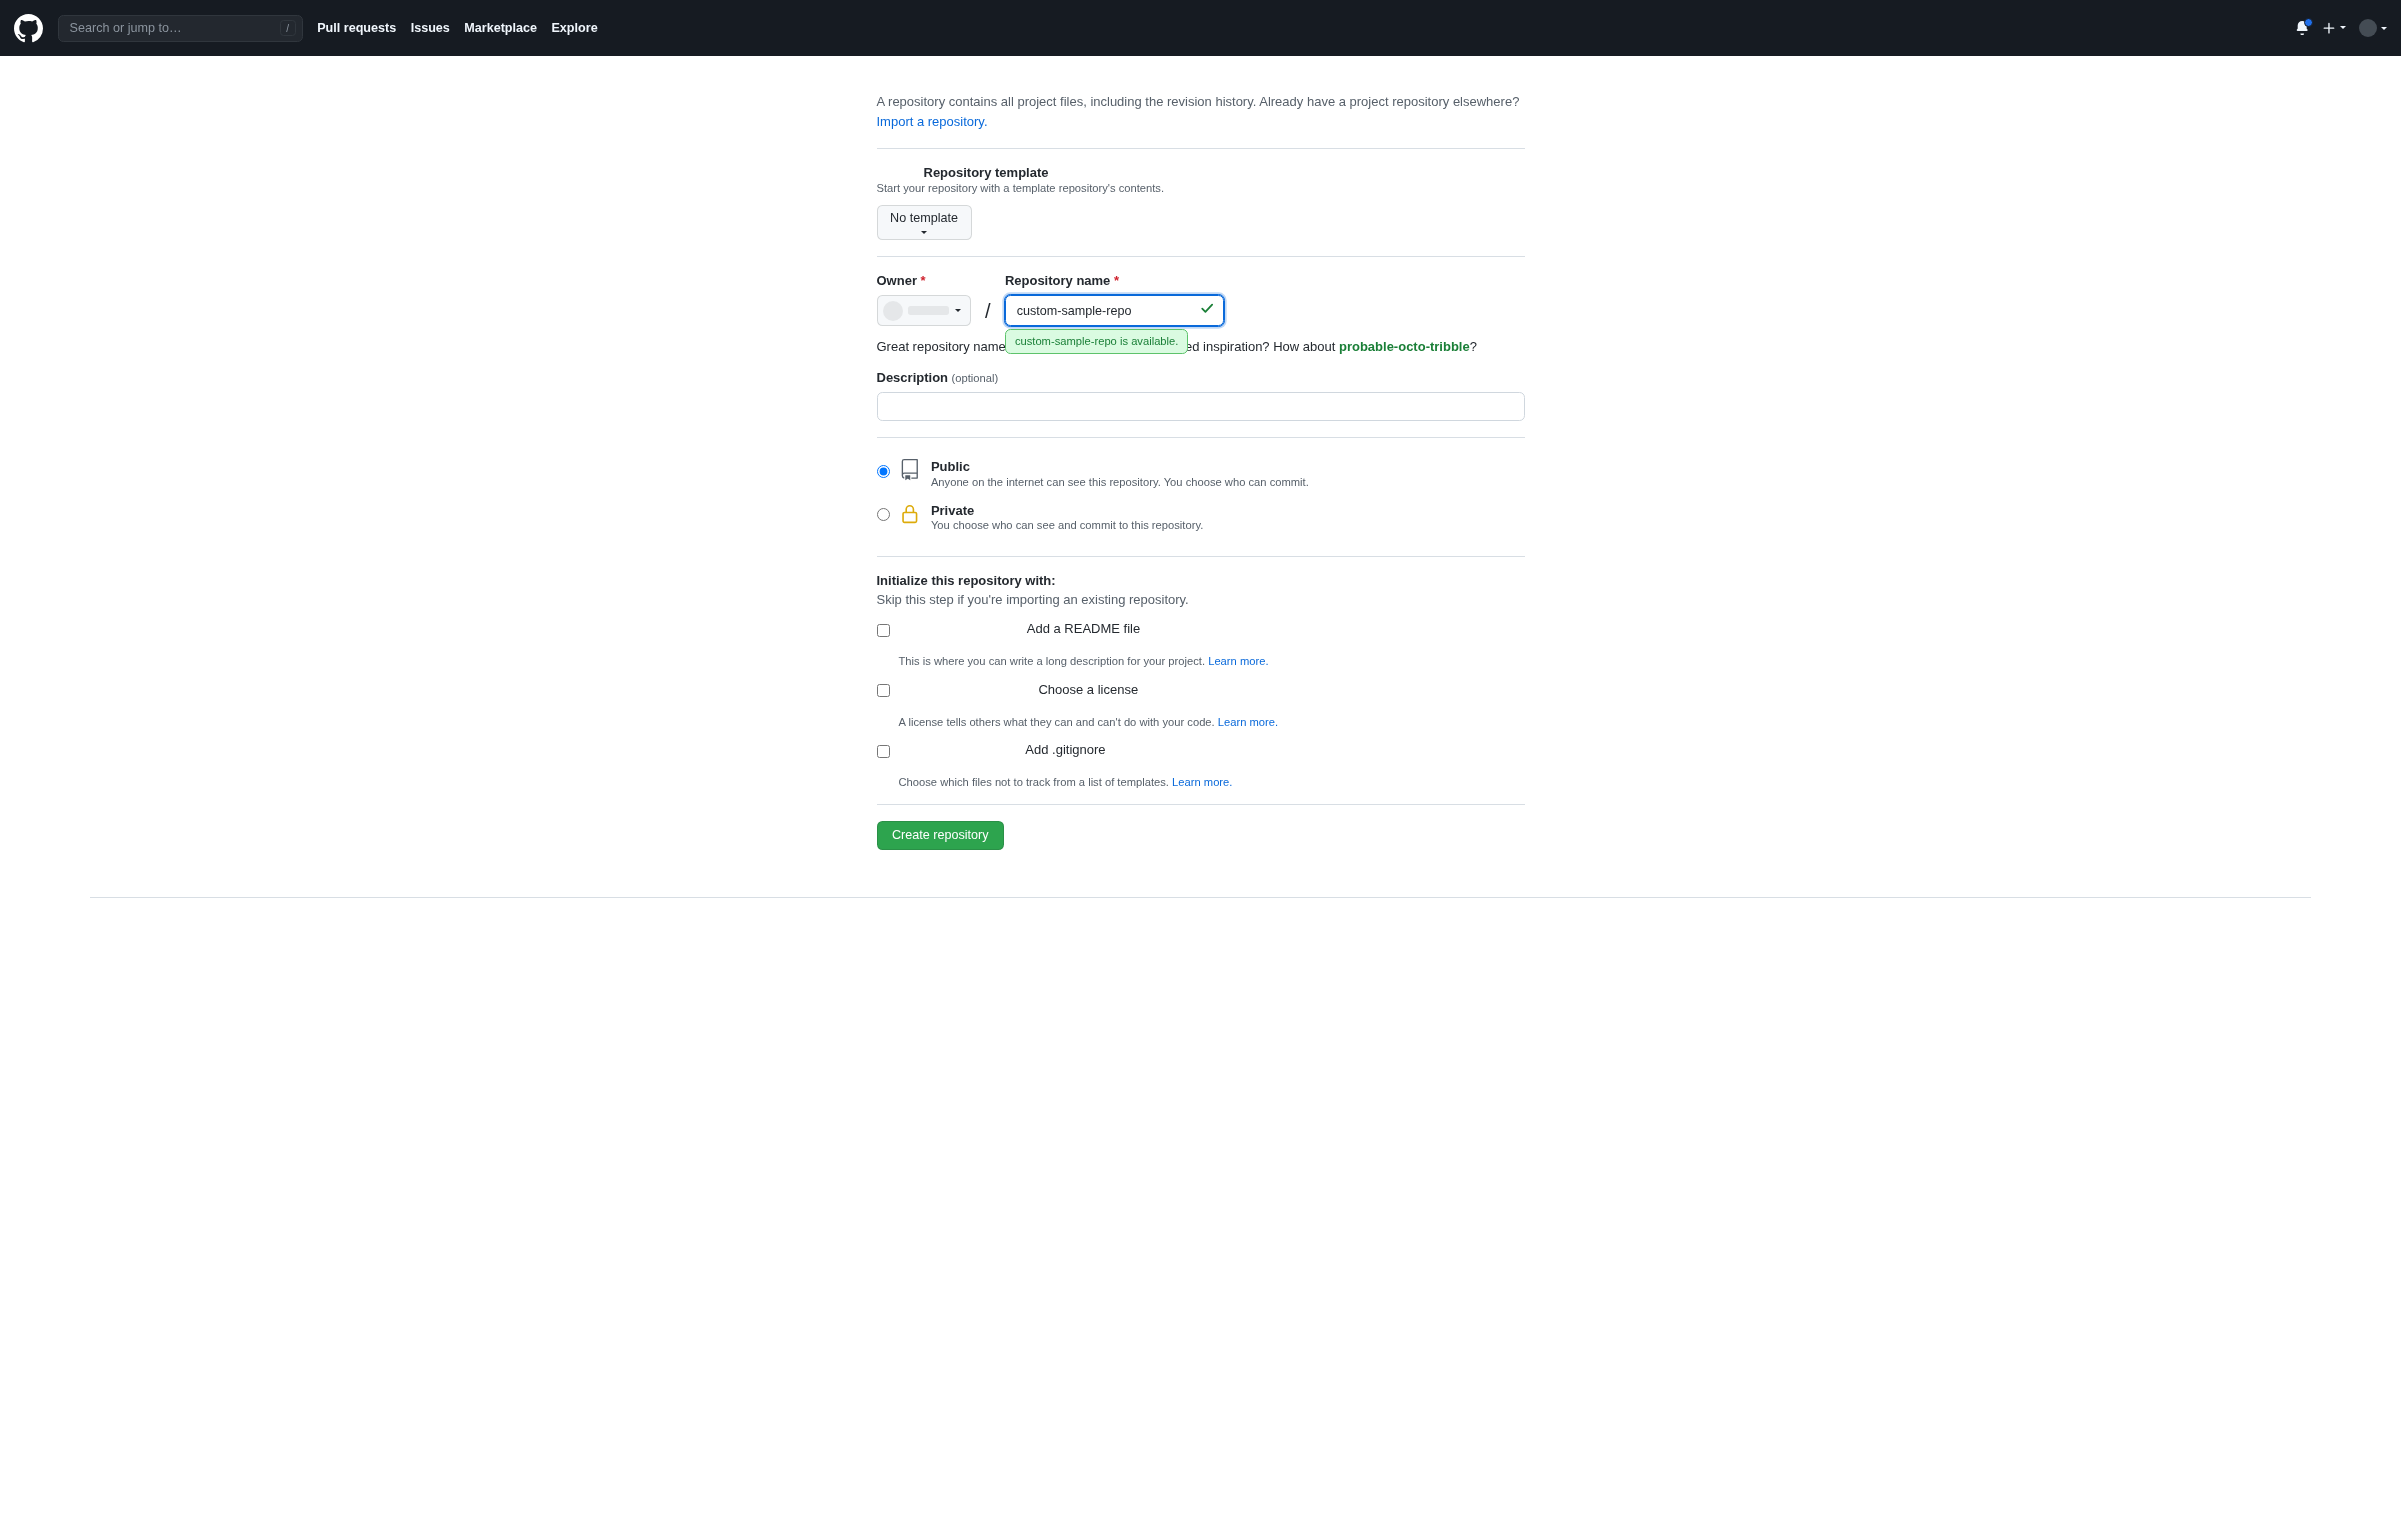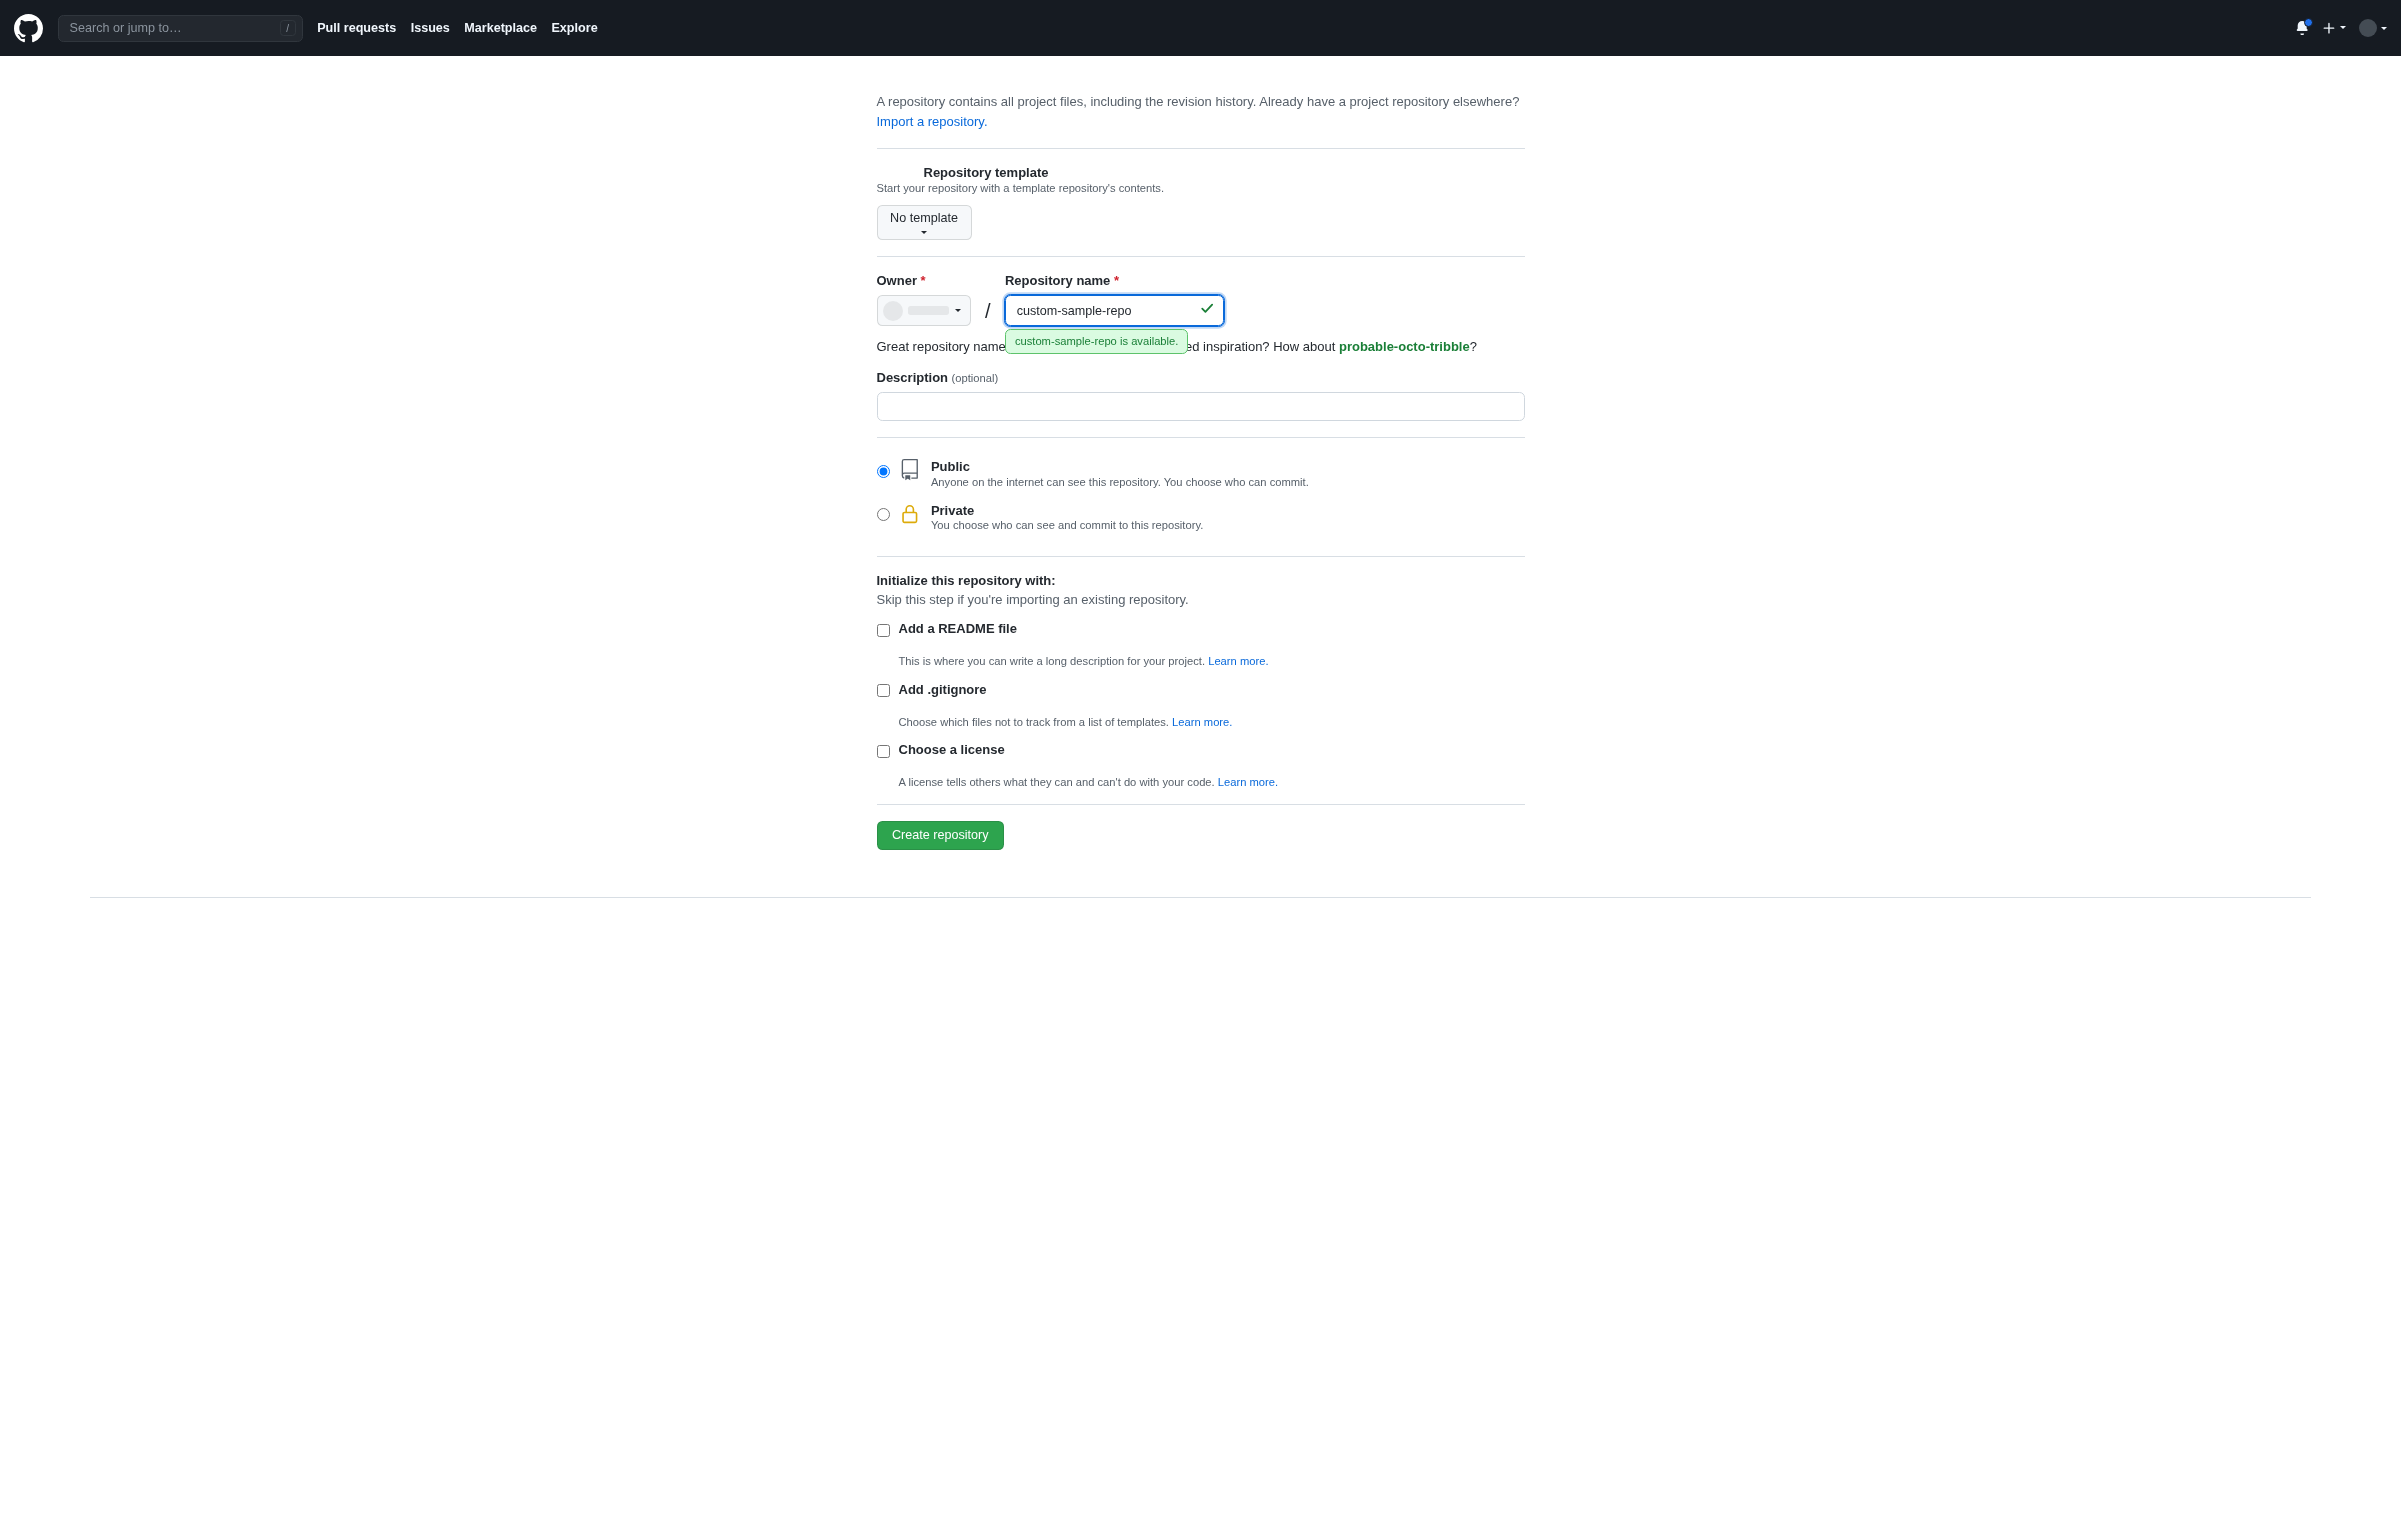--- a/index.html
+++ b/index.html
@@ -257,21 +257,21 @@
   .vis-text .s { color: #57606a; font-size: 11.2px; margin-top: 1.8px; }
   .init-title { font-weight: 600; font-size: 13px; }
   .init-sub { color: #57606a; font-size: 13px; margin-top: 3.6px; }
   .chk-row {
     display: flex;
     align-items: flex-start;
     gap: 9px;
     margin-top: 14.4px;
   }
   .chk-row input[type=checkbox] { margin-top: 2.7px; }
-  .chk-text .t { font-weight: 700; font-size: 13px; }
+  .chk-text .t { font-weight: 400; font-size: 13px; text-align: center; }
   .chk-text .s { color: #57606a; font-size: 11.2px; margin-top: 19px; }
   .chk-text .s a { color: #0969da; text-decoration: none; }
   .create-btn {
     margin-top: 0;
     background: #2da44e;
     color: #fff;
     border: 0.9px solid rgba(27,31,36,0.15);
     border-radius: 5.4px;
     padding: 6.3px 14.4px;
     font-size: 12.6px;
@@ -419,36 +419,36 @@
       <div class="t">Add a README file</div>
       <div class="s">
         <span>This is where you can write a long description for your project. </span><a href="#">Learn more.</a>
       </div>
     </div>
   </div>
 
   <div class="chk-row">
     <input type="checkbox" style="">
     <div class="chk-text">
+      <div class="t">Choose a license</div>
+      <div class="s">
+        <span>A license tells others what they can and can't do with your code. </span><a href="#">Learn more.</a>
+      </div>
+    </div>
+  </div>
+
+  <div class="chk-row">
+    <input type="checkbox" style="">
+    <div class="chk-text">
       <div class="t">Add .gitignore</div>
       <div class="s">
         <span>Choose which files not to track from a list of templates. </span><a href="#">Learn more.</a>
       </div>
     </div>
   </div>
 
-  <div class="chk-row">
-    <input type="checkbox" style="">
-    <div class="chk-text">
-      <div class="t">Choose a license</div>
-      <div class="s">
-        <span>A license tells others what they can and can't do with your code. </span><a href="#">Learn more.</a>
-      </div>
-    </div>
-  </div>
-
   <hr class="divider">
 
   <button class="create-btn">Create repository</button>
 </div>
 
 <div class="footer-line"></div>
 
 
 </body></html>

